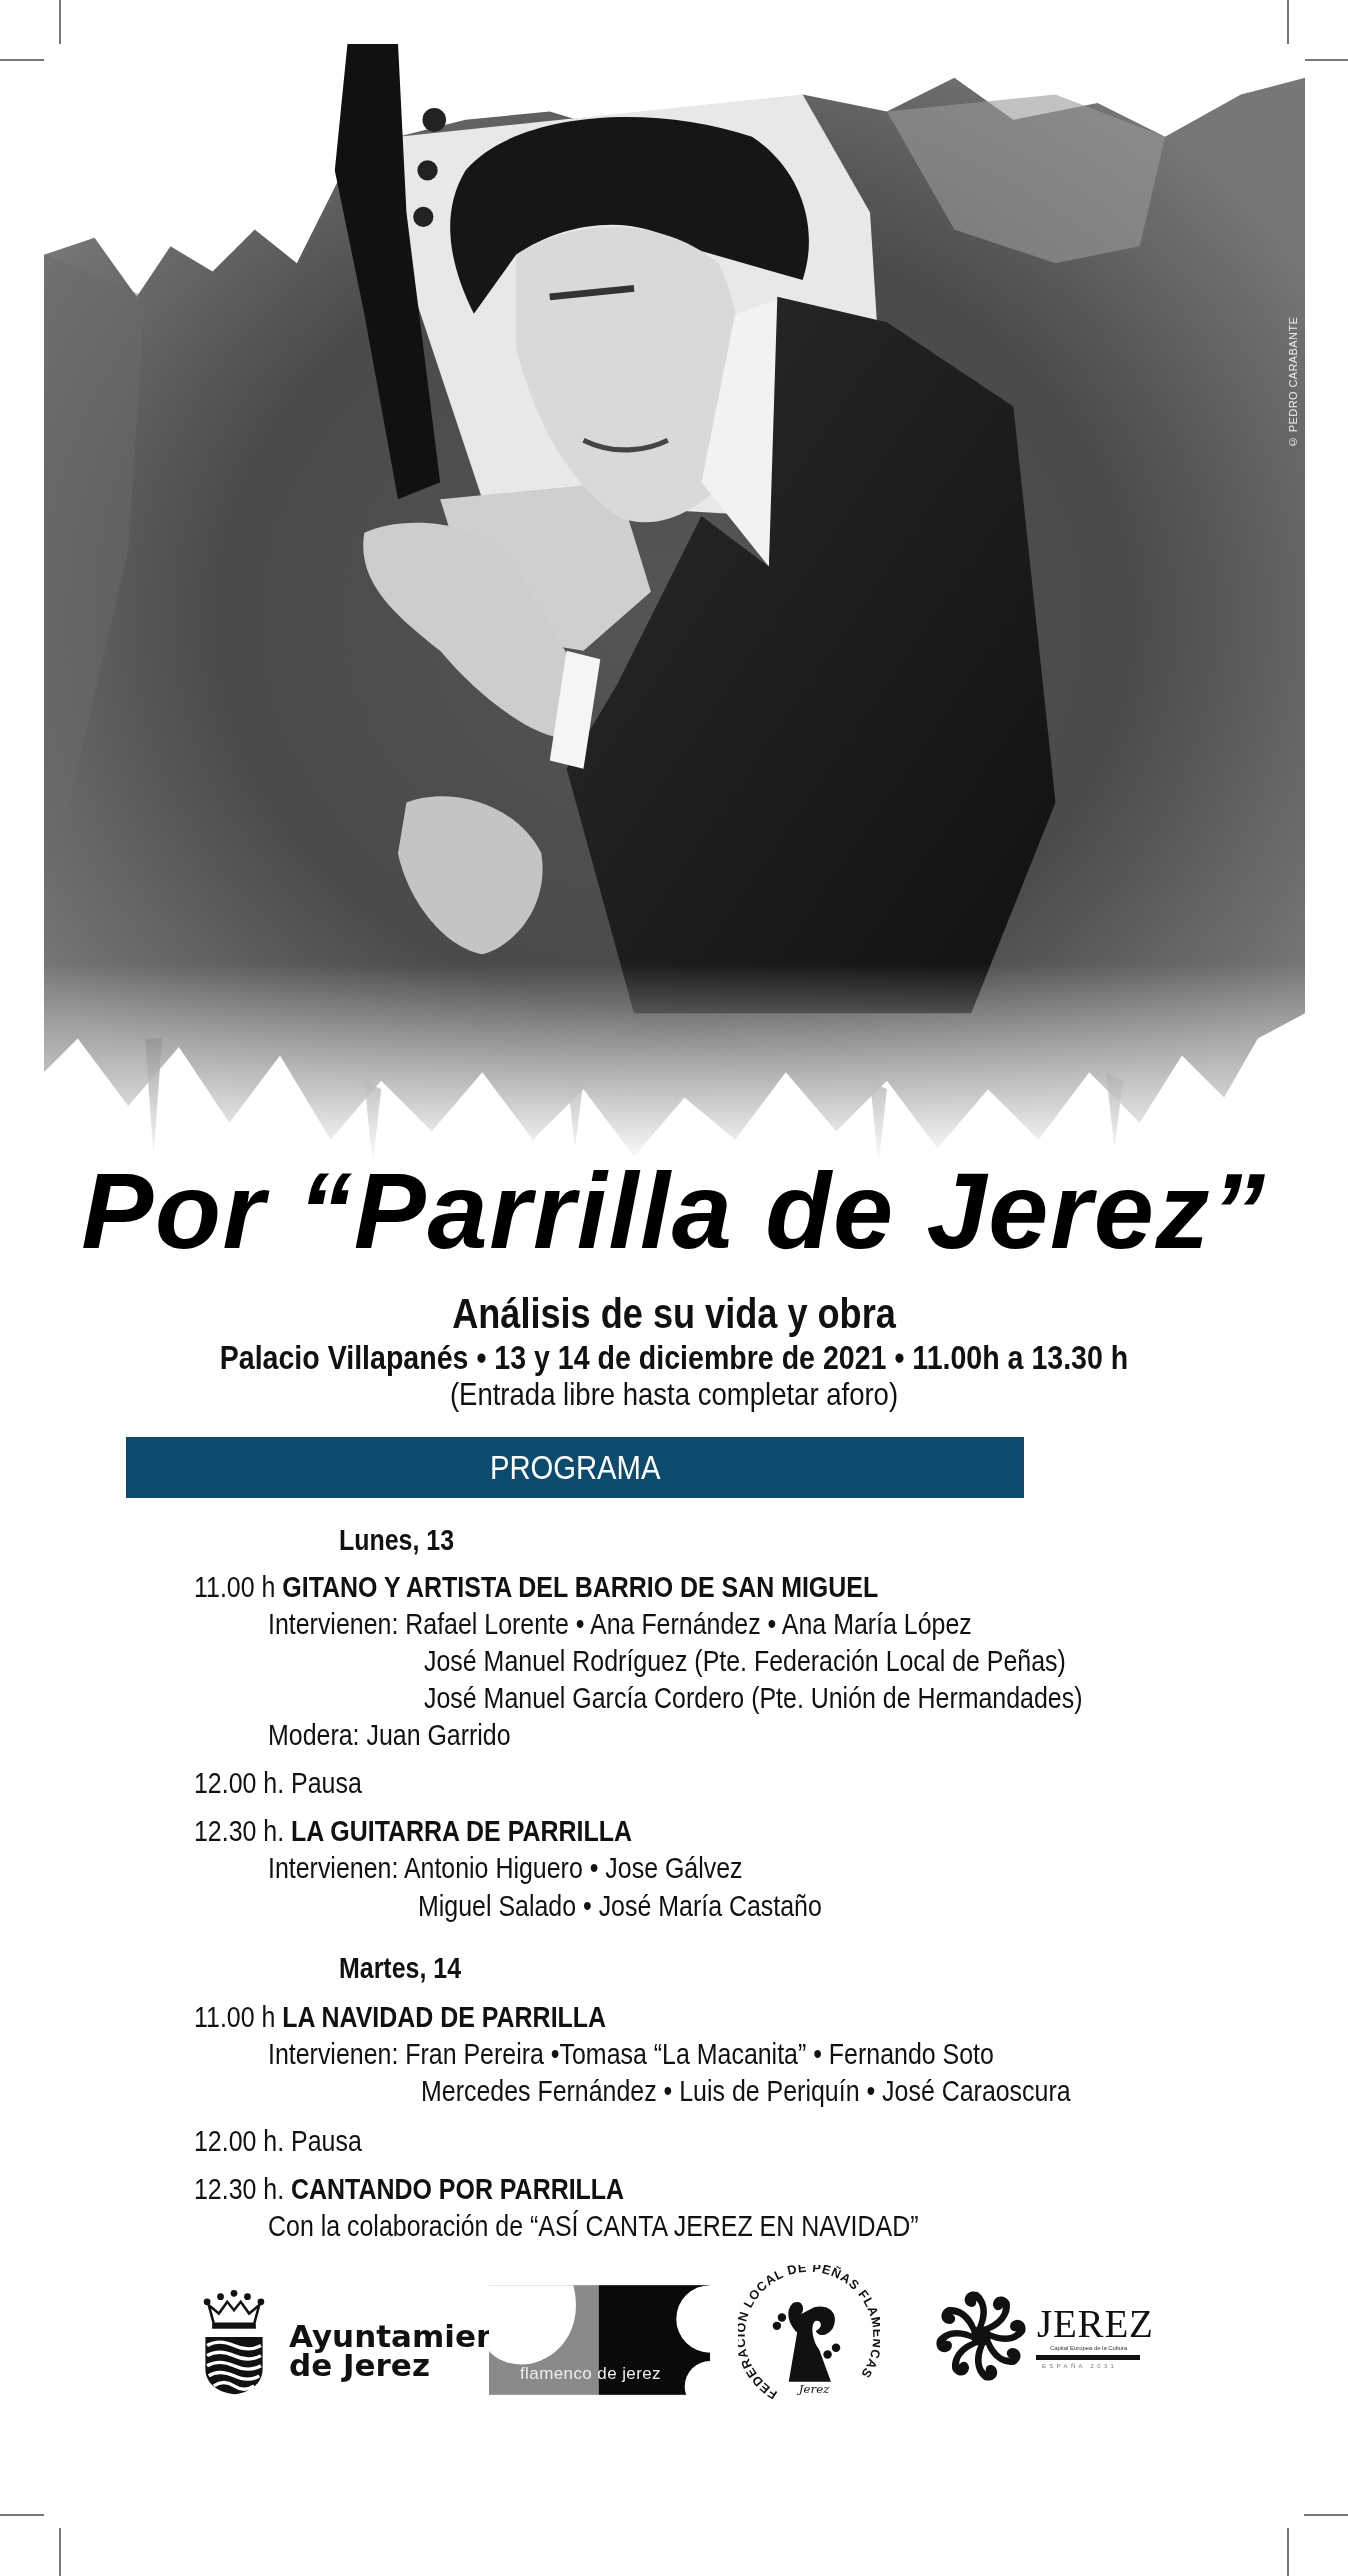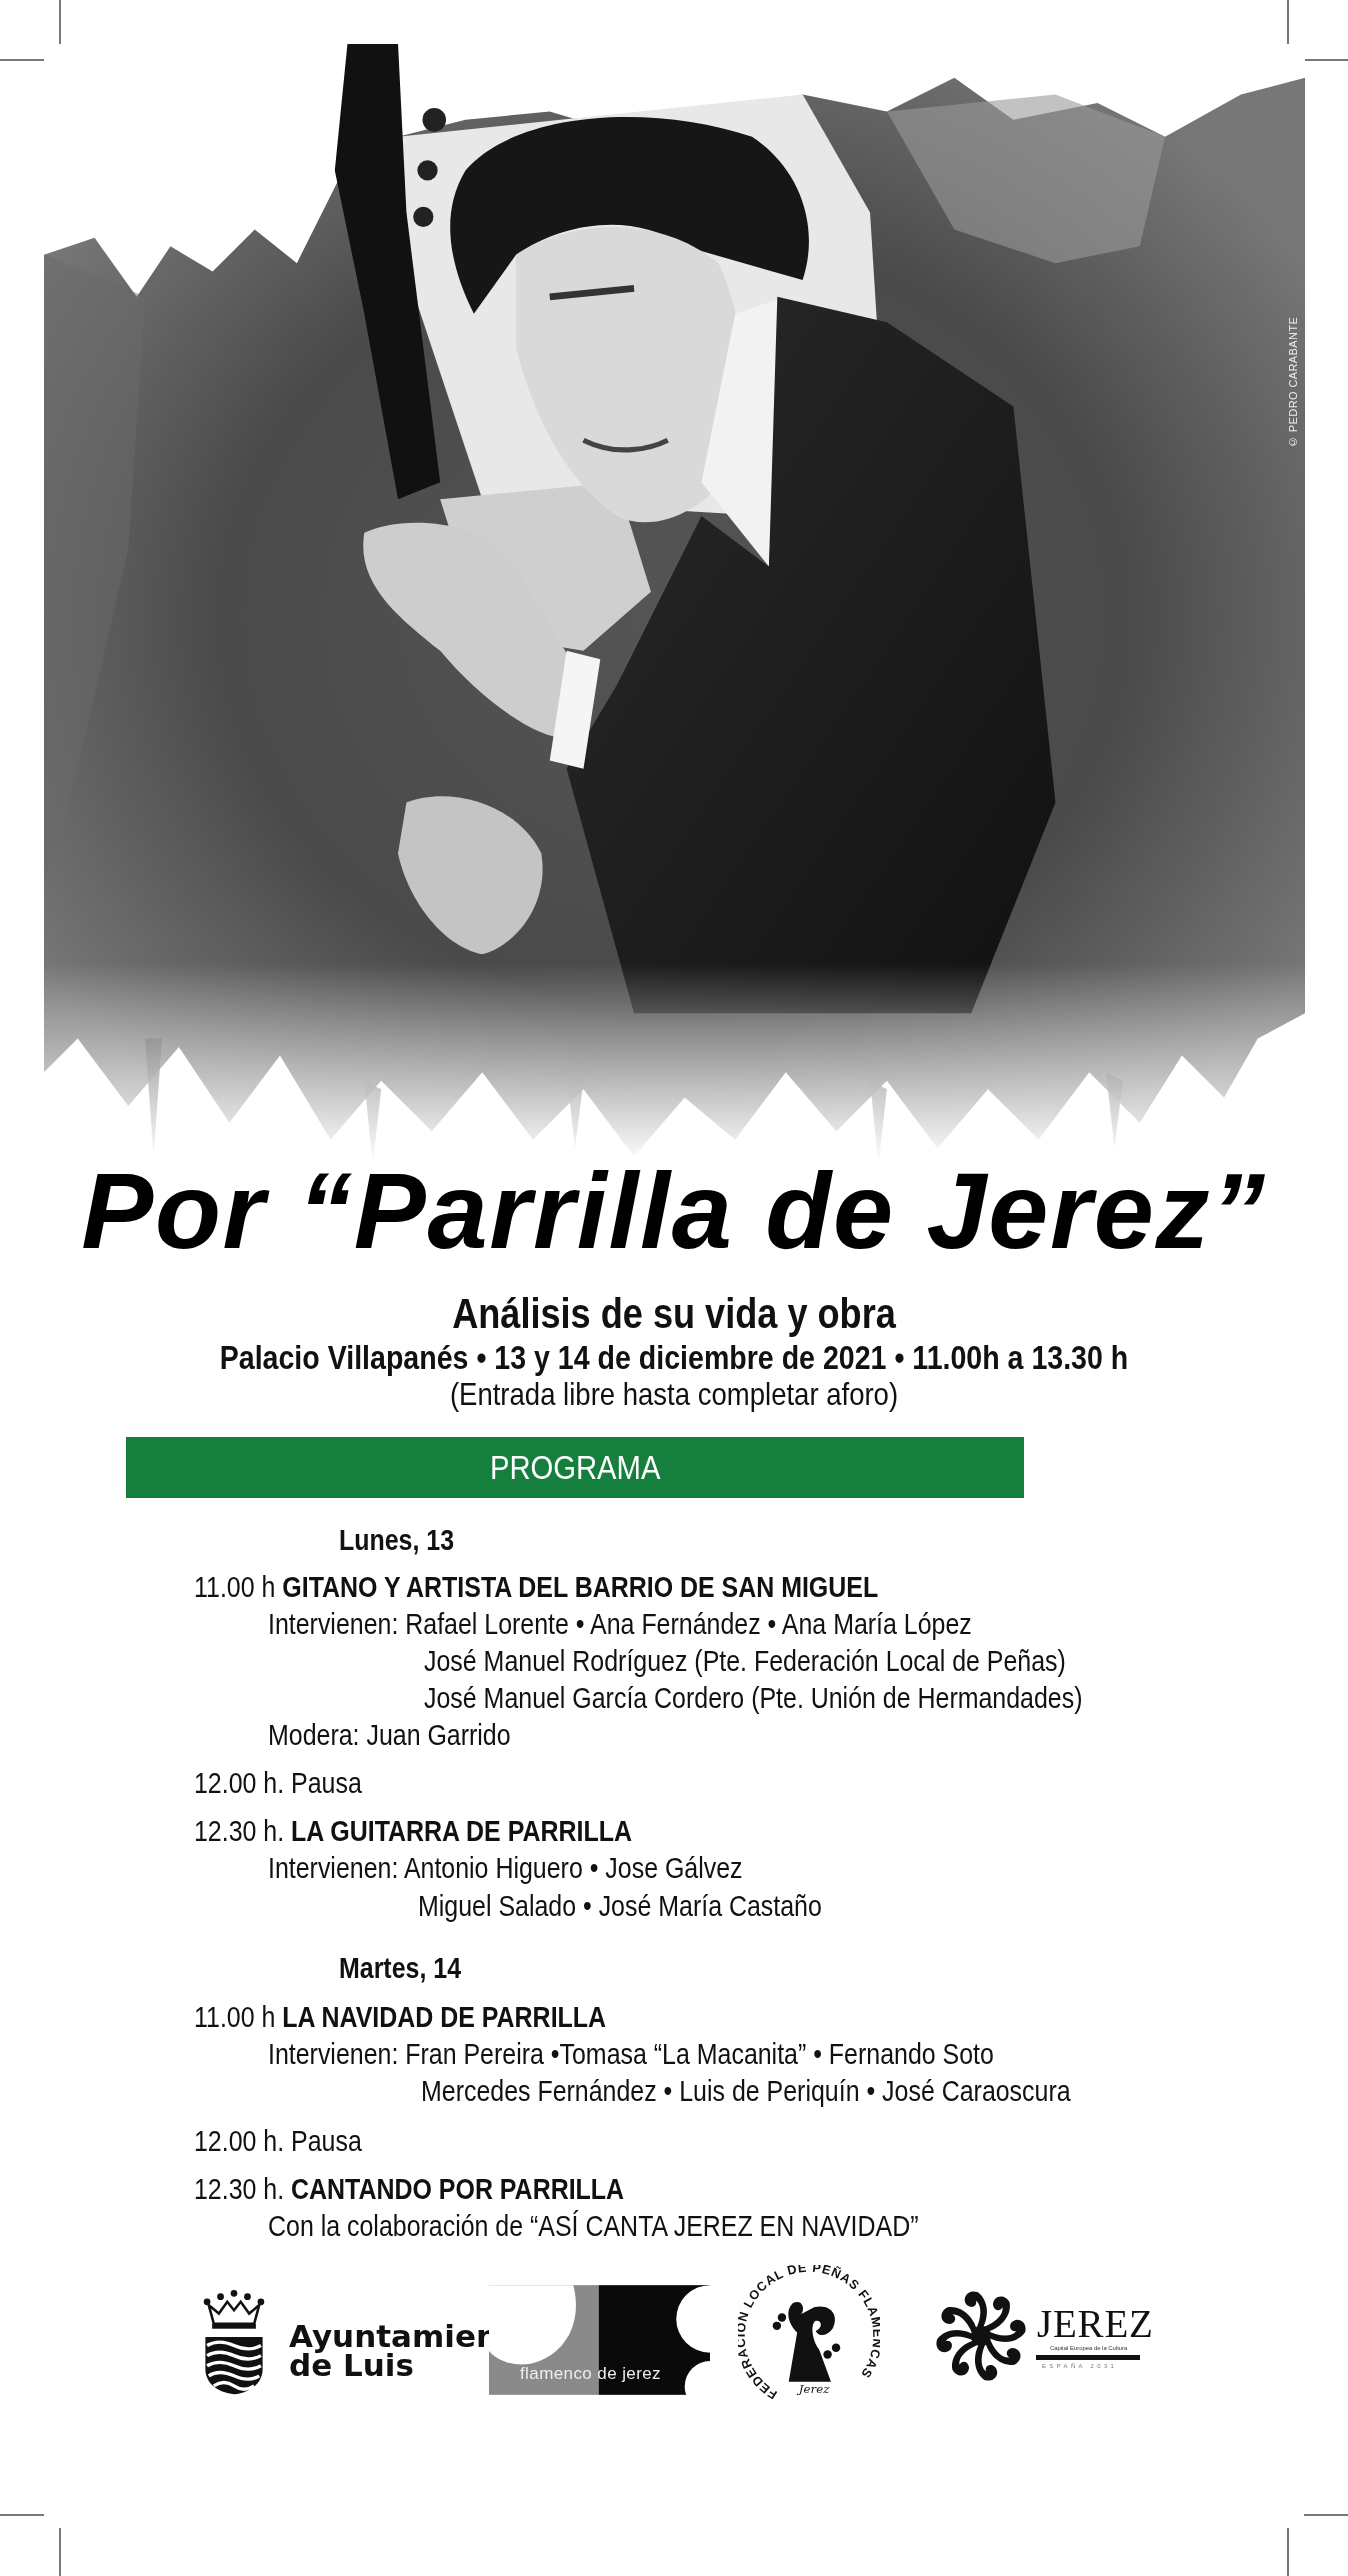--- a/index.html
+++ b/index.html
@@ -24,21 +24,21 @@
            font-size: 108px; line-height: 126px; letter-spacing: 1.7px; color: #000; }
 
   .subtitle { position: absolute; left: 0; width: 1348px; top: 1288px; text-align: center;
               font-size: 42px; font-weight: bold; line-height: 51px; transform: scaleX(0.86); }
   .details { position: absolute; left: 0; width: 1348px; top: 1336px; text-align: center;
              font-size: 34px; font-weight: bold; line-height: 42px; transform: scaleX(0.84); }
   .entry-note { position: absolute; left: 0; width: 1348px; top: 1375px; text-align: center;
                 font-size: 32px; line-height: 39px; transform: scaleX(0.86); }
 
   .programa-bar { position: absolute; left: 126px; width: 898px; top: 1437px; height: 61px;
-                  background: #15803d; color: #fff; text-align: center; }
+                  background: #0c4a6e; color: #fff; text-align: center; }
   .programa-bar span { display: inline-block; font-size: 34px; line-height: 61px; transform: scaleX(0.86); }
 
   
   .prog { position: absolute; left: 0; top: 0; width: 1348px; }
   .line { position: absolute; white-space: nowrap; font-size: 29px; line-height: 37px;
           transform-origin: left center; transform: scaleX(0.86); }
   .line b { font-weight: bold; }
   .day { font-size: 29px; font-weight: bold; }
 
   
@@ -205,21 +205,21 @@
       <path d="M6 66 Q20 58 38 66 T70 66"></path>
       <path d="M6 78 Q20 70 38 78 T70 78"></path>
       <path d="M6 90 Q20 82 38 90 T70 90"></path>
       <path d="M8 102 Q20 94 38 102 T68 102"></path>
       <path d="M14 114 Q26 106 38 114 T62 114"></path>
     </g>
   </svg>
 </div>
 <div class="ayto-text">
   <div>Ayuntamiento</div>
-  <div>de Luis</div>
+  <div>de Jerez</div>
 </div>
 
 <div class="flam-box">
   <svg width="221" height="110" viewBox="0 0 262 130">
     <rect x="0" y="0" width="130" height="130" fill="#8a8a8a"></rect>
     <rect x="130" y="0" width="132" height="130" fill="#0a0a0a"></rect>
     <path d="M0 0 L100 0 C110 40 95 75 60 90 C35 100 10 90 0 78 Z" fill="#fff"></path>
     <circle cx="262" cy="40" r="40" fill="#fff"></circle>
     <circle cx="262" cy="120" r="30" fill="#fff"></circle>
   </svg>

